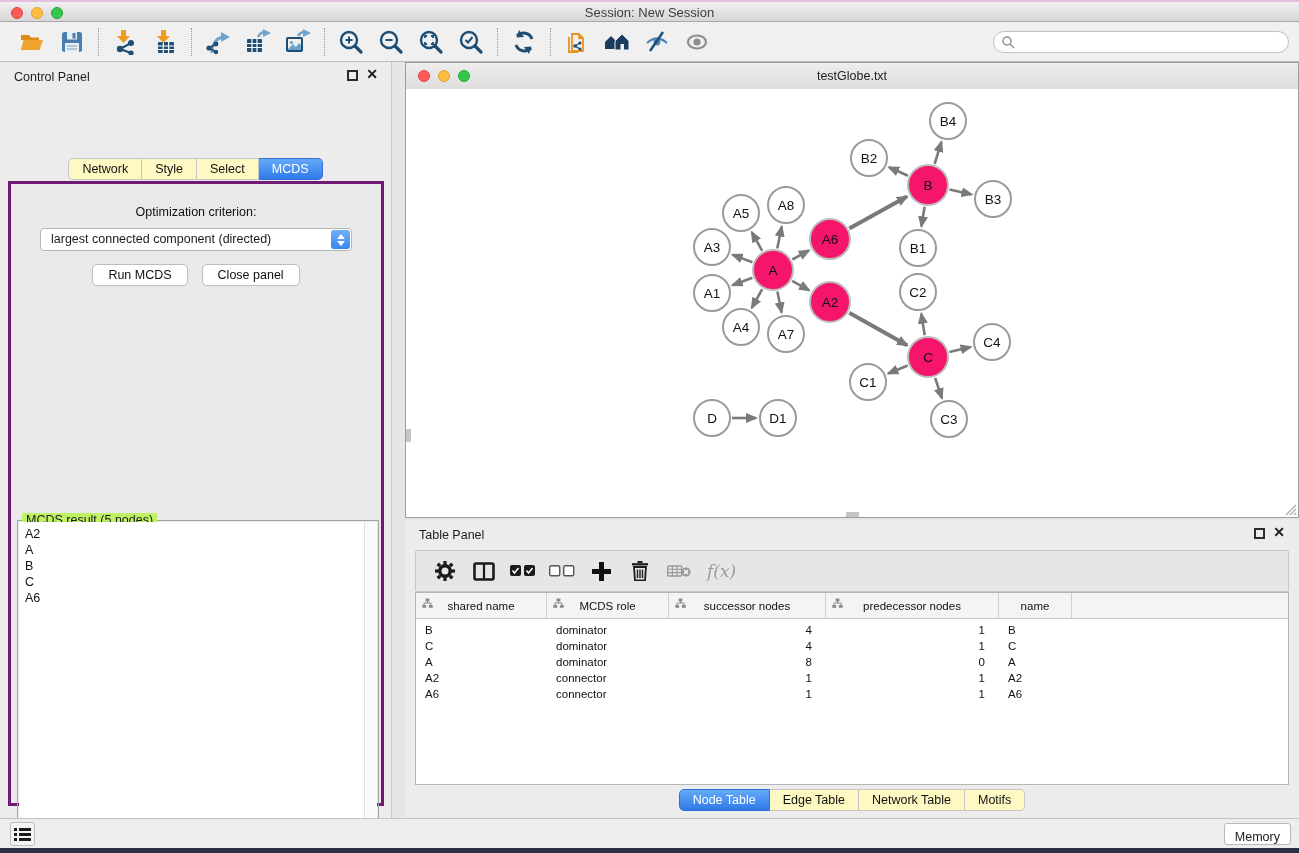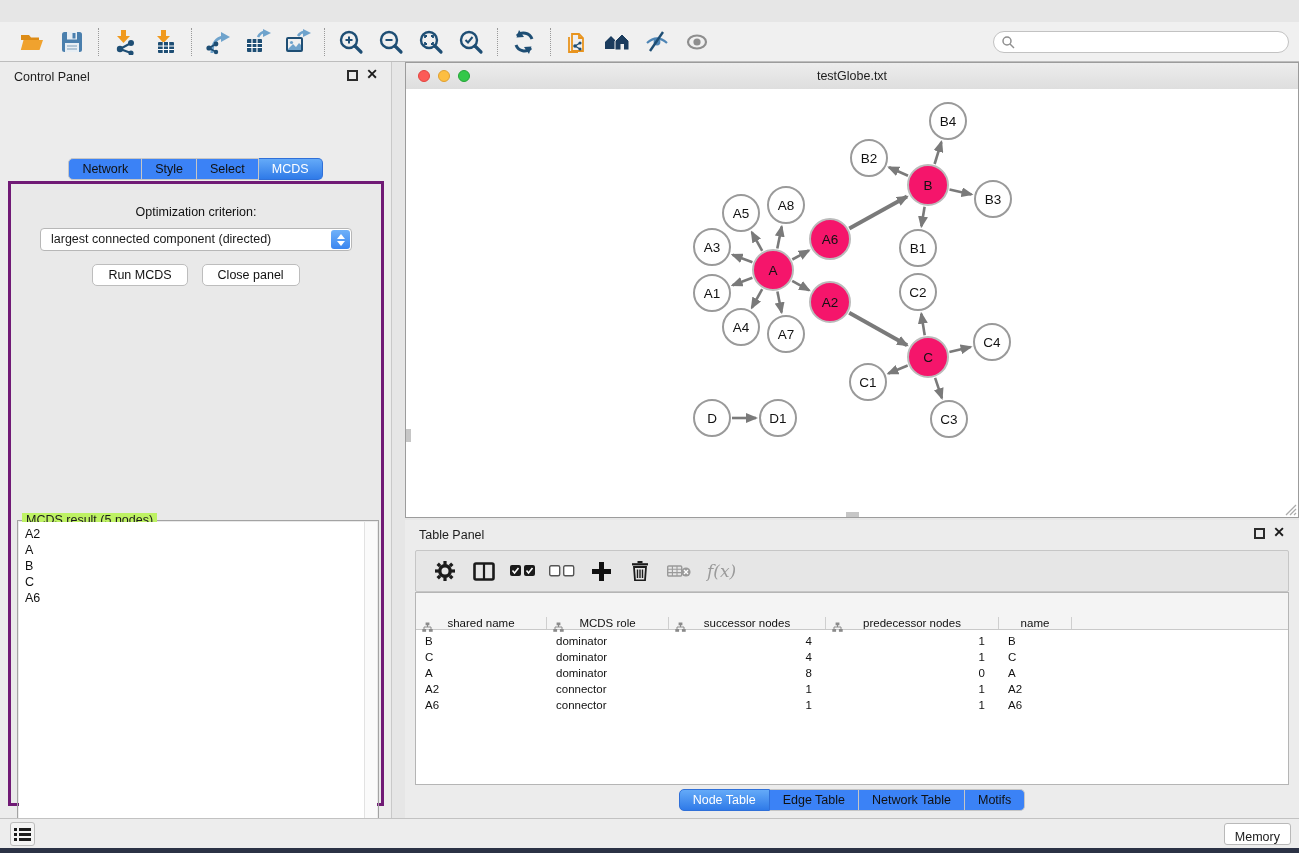--- a/index.html
+++ b/index.html
@@ -31,21 +31,21 @@
 
   
   .control-panel { position:absolute; left:0; top:62px; width:392px; height:756px;
     background:#ECECEC; border-right:1px solid #C9C9C9; }
   .panel-title { position:absolute; left:14px; top:8px; font-size:12.5px; color:#1d1d1d; }
   .panel-float { position:absolute; top:8px; width:11px; height:11px; border:2px solid #2b2b2b; }
   .panel-close { position:absolute; top:4px; font-size:14px; font-weight:bold; color:#1b1b1b; }
   .cp-float { right:33px; } .cp-close { right:13px; }
 
   .cp-tabs { position:absolute; top:96px; left:0; right:0; display:flex; justify-content:center; }
-  .tab { padding:3px 13px; background:#3b82f6; border:1px solid #C6C6C6; border-left:none;
+  .tab { padding:3px 13px; background:#fef9c3; border:1px solid #C6C6C6; border-left:none;
     font-size:12.5px; color:#111; }
   .tab.first { border-left:1px solid #C6C6C6; border-radius:5px 0 0 5px; }
   .tab.last { border-radius:0 5px 5px 0; }
   .tab.active { background:linear-gradient(#64AAF8,#2F7AE8); color:#fff; border-color:#3070D8; }
 
   .cp-content { position:absolute; left:8px; right:7px; top:119px; bottom:12px;
     background:#E9E9E9; border:3px solid #701a75; }
   .opt-label { margin-top:21px; text-align:center; font-size:12.5px; color:#111; }
   .dropdown { position:relative; width:312px; height:23px; margin:9px auto 0 auto; background:#fff;
     border:1px solid #B7B7B7; border-radius:4px; font-size:12.5px; line-height:21px; padding-left:10px; }
@@ -81,21 +81,21 @@
   
   .table-panel { position:absolute; left:405px; top:520px; right:0; height:298px; background:#ECECEC; }
   .tp-float { right:34px; } .tp-close { right:14px; }
   .tp-toolbar { position:absolute; left:10px; right:10px; top:30px; height:42px; background:#E6E6E6;
     border:1px solid #C6C6C6; border-radius:2px; display:flex; align-items:center; padding-left:16px; }
   .tp-ic { width:26px; display:flex; justify-content:center; align-items:center; margin-right:13px; }
   .fx { font-family:"DejaVu Serif", serif; font-style:italic; font-size:17px; color:#9a9a9a; margin-left:2px; }
 
   .tp-table { position:absolute; left:10px; right:10px; top:72px; height:193px; background:#fff;
     border:1px solid #B5B5B5; overflow:hidden; }
-  .thead { display:flex; height:37px; background:#F4F4F4; border-bottom:1px solid #C9C9C9;align-items:flex-end; }
+  .thead { display:flex; height:26px; background:#F4F4F4; border-bottom:1px solid #C9C9C9; }
   .th { position:relative; border-right:1px solid #CFCFCF; font-size:11.5px; color:#111;
     display:flex; align-items:center; justify-content:center; }
   .th .share-ic { position:absolute; left:6px; top:5px; }
   .th.filler { flex:1; border-right:none; }
   .tbody { padding-top:4px; }
   .tr { display:flex; height:16px; }
   .td { font-size:11.5px; line-height:15px; color:#111; }
   .td.left { padding-left:9px; text-align:left; }
   .td.num { text-align:right; padding-right:14px; }
   .c0 { width:131px; } .c1 { width:122px; } .c2 { width:157px; } .c3 { width:173px; } .c4 { width:73px; }
@@ -111,20 +111,28 @@
     border:1px solid #B9B9B9; border-radius:3px; display:flex; align-items:center; gap:6px;
     padding:0 10px; font-size:12.5px;flex-direction:column; }
   .mem-dot { width:11px; height:11px; border-radius:50%; background:#1FA23C; }
   .bottom-strip { position:absolute; left:0; right:0; top:848px; height:5px; background:#2B3245; }
 </style>
 </head>
 <body>
 
 <div class="screen">
 
+  <div class="mac-titlebar">
+    <div class="traffic main">
+      <div class="light red"></div>
+      <div class="light yellow"></div>
+      <div class="light green"></div>
+    </div>
+    <div class="mac-title">Session: New Session</div>
+  </div>
 
   <div class="toolbar">
     <div class="tb-btn">
       <svg width="26" height="26" viewBox="0 0 26 26">
           <path d="M2 6 L10 6 L12 8.5 L20 8.5 L20 11 L2 11 Z" fill="#DD8C16"></path>
           <path d="M4.5 11 L24 11 L20.5 21 L1.8 21 Z" fill="#F0A22E"></path>
         </svg>
     </div>
     <div class="tb-btn">
       <svg width="26" height="26" viewBox="0 0 26 26">

